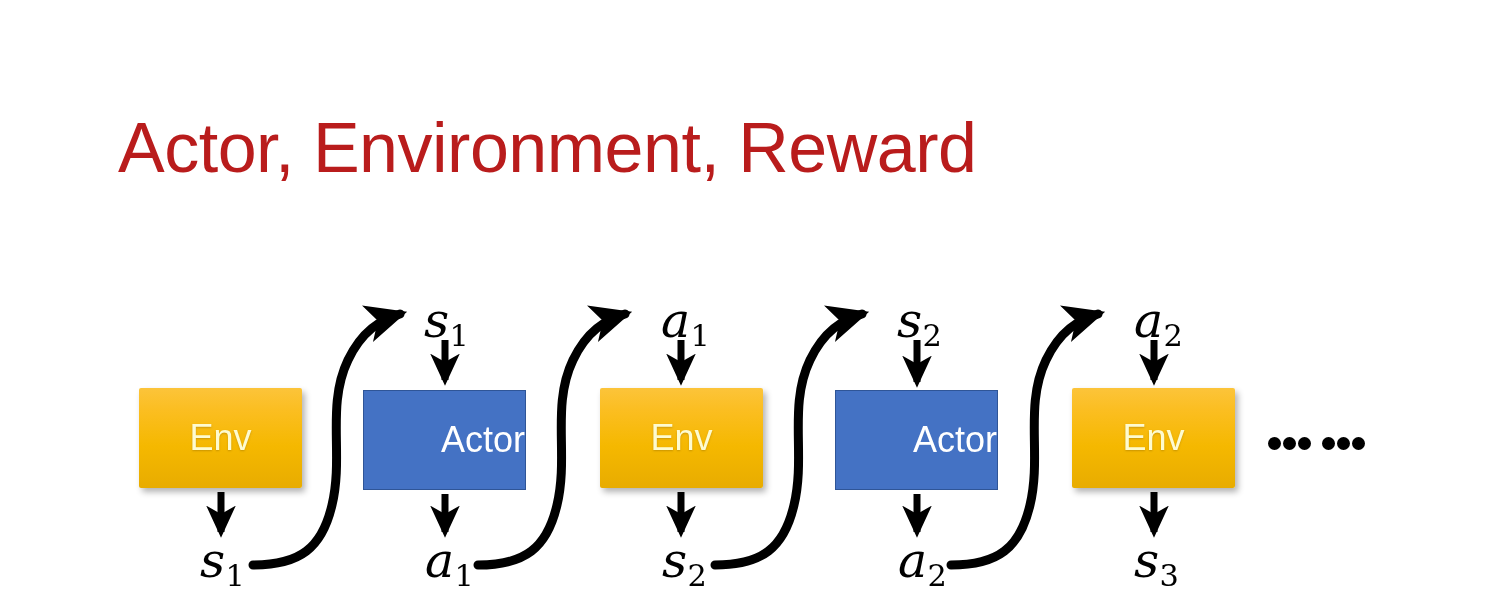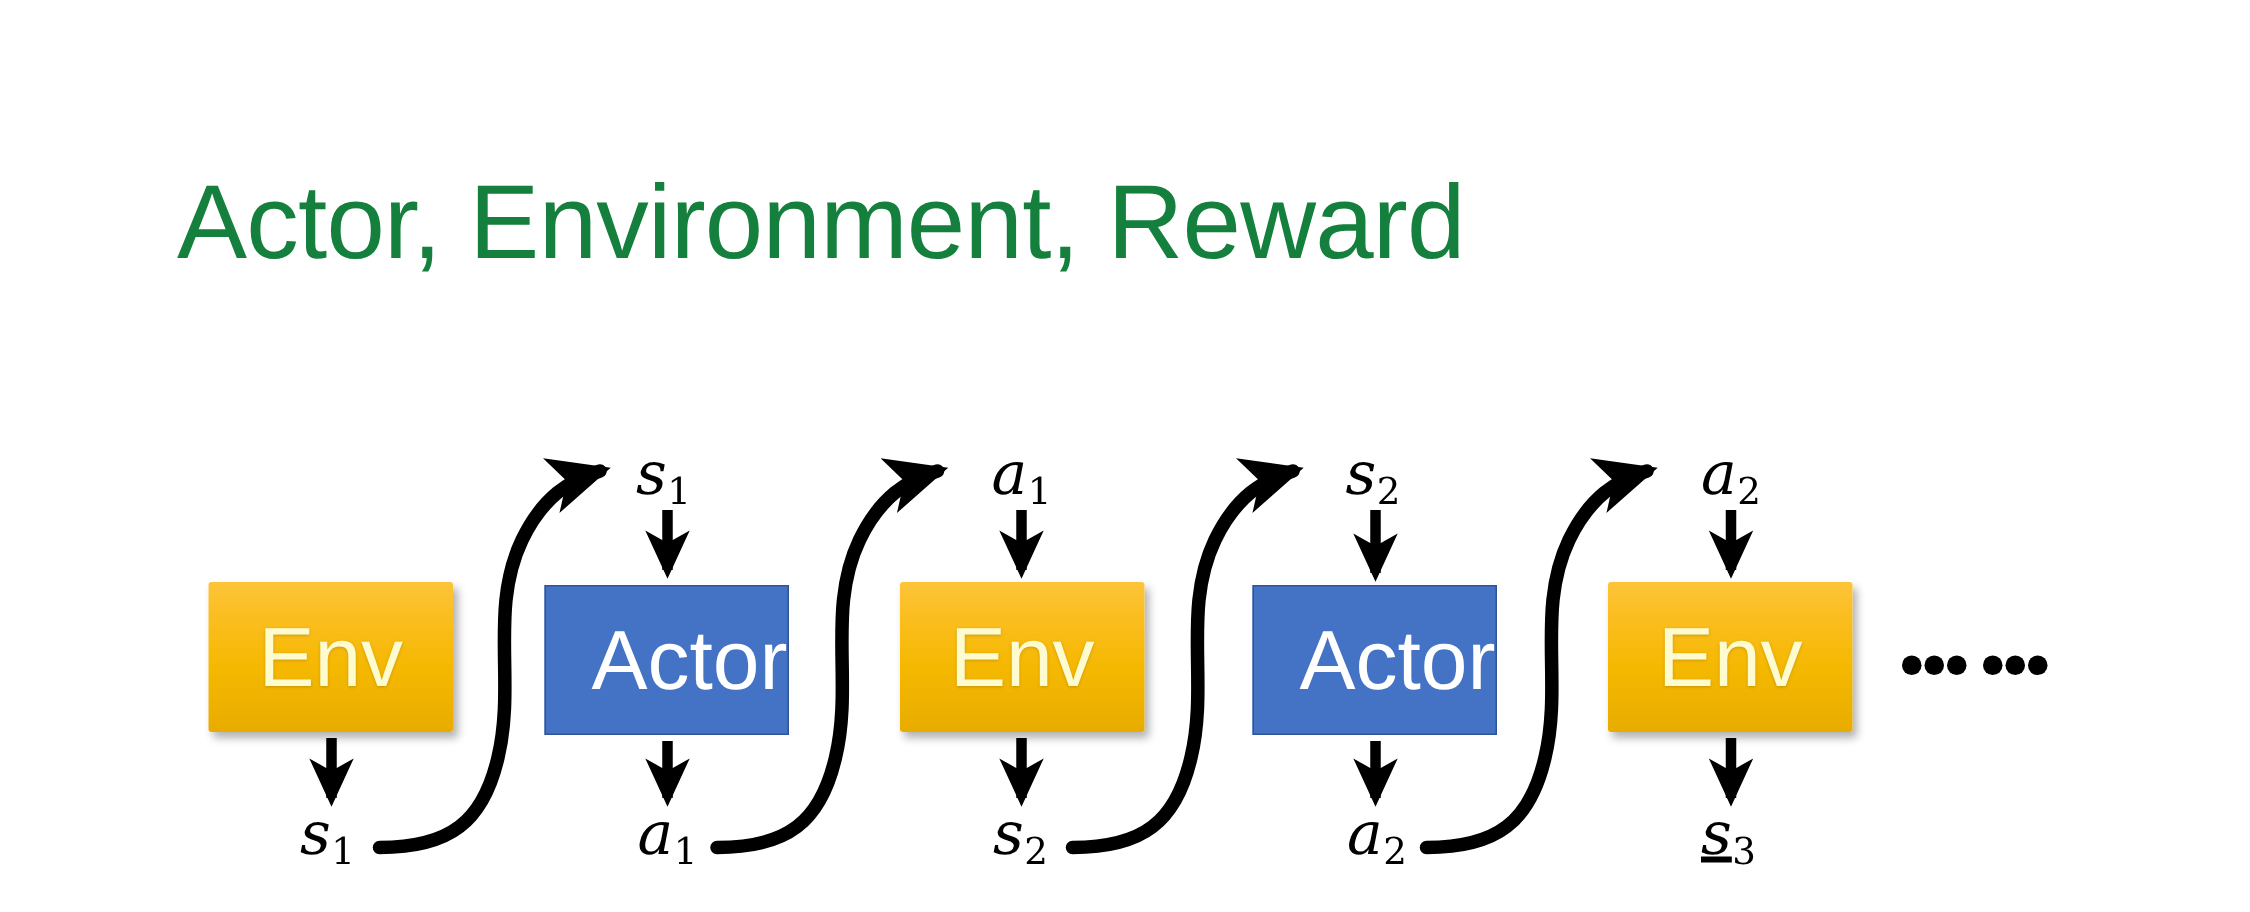--- a/index.html
+++ b/index.html
@@ -21,21 +21,21 @@
 
   
   #title {
     position: absolute;
     left: 118px;
     top: 112px;
     font-family: "Liberation Sans", sans-serif;
     font-size: 70px;
     font-weight: 400;
     line-height: 1.05;
-    color: #15803d;
+    color: #b91c1c;
     letter-spacing: -0.5px;
     white-space: nowrap;
   }
 
   
   #diagram {
     position: absolute;
     left: 0;
     top: 0;
     width: 1500px;
@@ -55,21 +55,21 @@
     position: absolute;
     width: 163px;
     height: 100px;
     display: flex;
     align-items: center;
     justify-content: center;
     box-sizing: border-box;
   }
   .node .node-label {
     font-family: "Liberation Sans", sans-serif;
-    font-size: 56px;
+    font-size: 36px;
     font-weight: 400;
     line-height: 1;
     letter-spacing: 0px;
     user-select: none;
   }
   .node.env {
     background: linear-gradient(180deg, #FCC43A 0%, #FBBE21 22%, #F5B800 58%, #E8AC00 100%);
     box-shadow: 3px 4px 6px rgba(0,0,0,0.30);
     border-radius: 2px;
   }
@@ -85,21 +85,21 @@
   }
   .node.actor .node-label {
     color: #FFFFFF;
   }
 
   
   .mathlabel {
     position: absolute;
     font-family: "DejaVu Serif", "Liberation Serif", serif;
     font-style: italic;
-    font-size: 40px;
+    font-size: 49px;
     color: #000000;
     white-space: nowrap;
     line-height: 1;
     user-select: none;
   }
   .mathlabel sub {
     font-size: 0.62em;
     font-style: normal;
     vertical-align: baseline;
     position: relative;
@@ -218,21 +218,21 @@
     <div class="mathlabel" style="left:1134px; top:296px;"><span>a</span><sub>2</sub></div>
 
     <div class="mathlabel" style="left:200px; top:536px;"><span>s</span><sub>1</sub></div>
 
     <div class="mathlabel" style="left:425px; top:536px;"><span>a</span><sub>1</sub></div>
 
     <div class="mathlabel" style="left:662px; top:536px;"><span>s</span><sub>2</sub></div>
 
     <div class="mathlabel" style="left:898px; top:536px;"><span>a</span><sub>2</sub></div>
 
-    <div class="mathlabel" style="left:1134px; top:536px;text-decoration:underline;"><span>s</span><sub>3</sub></div>
+    <div class="mathlabel" style="left:1134px; top:536px;"><span>s</span><sub>3</sub></div>
 
     <div id="ellipsis">
       <span class="dot"></span>
       <span class="dot"></span>
       <span class="dot gap"></span>
       <span class="dot"></span>
       <span class="dot"></span>
       <span class="dot"></span>
     </div>
 

